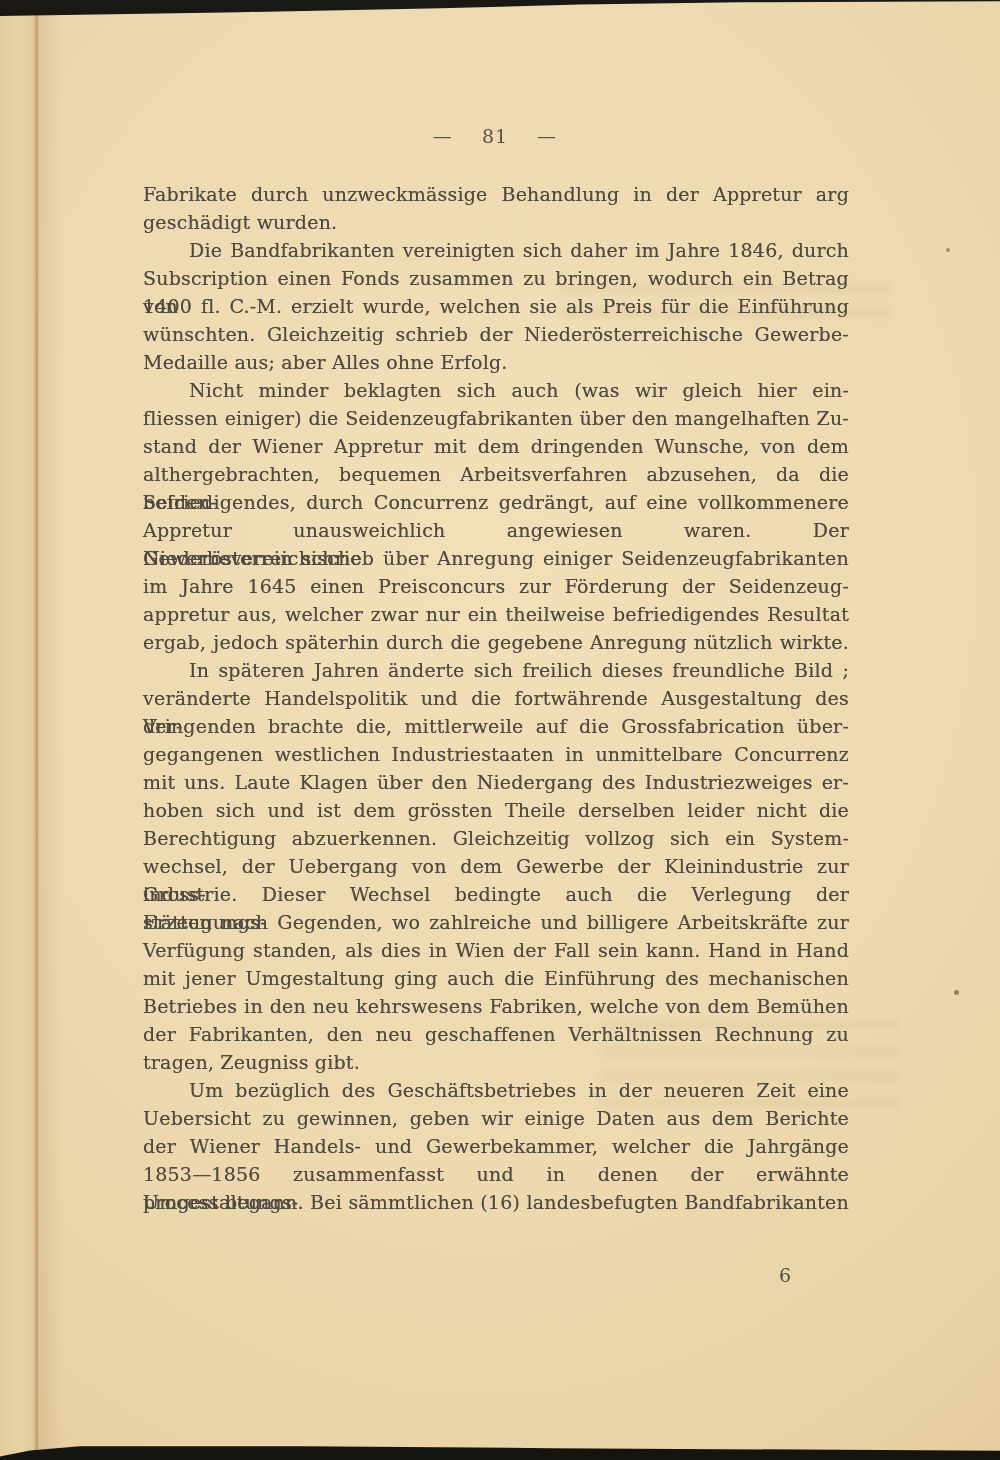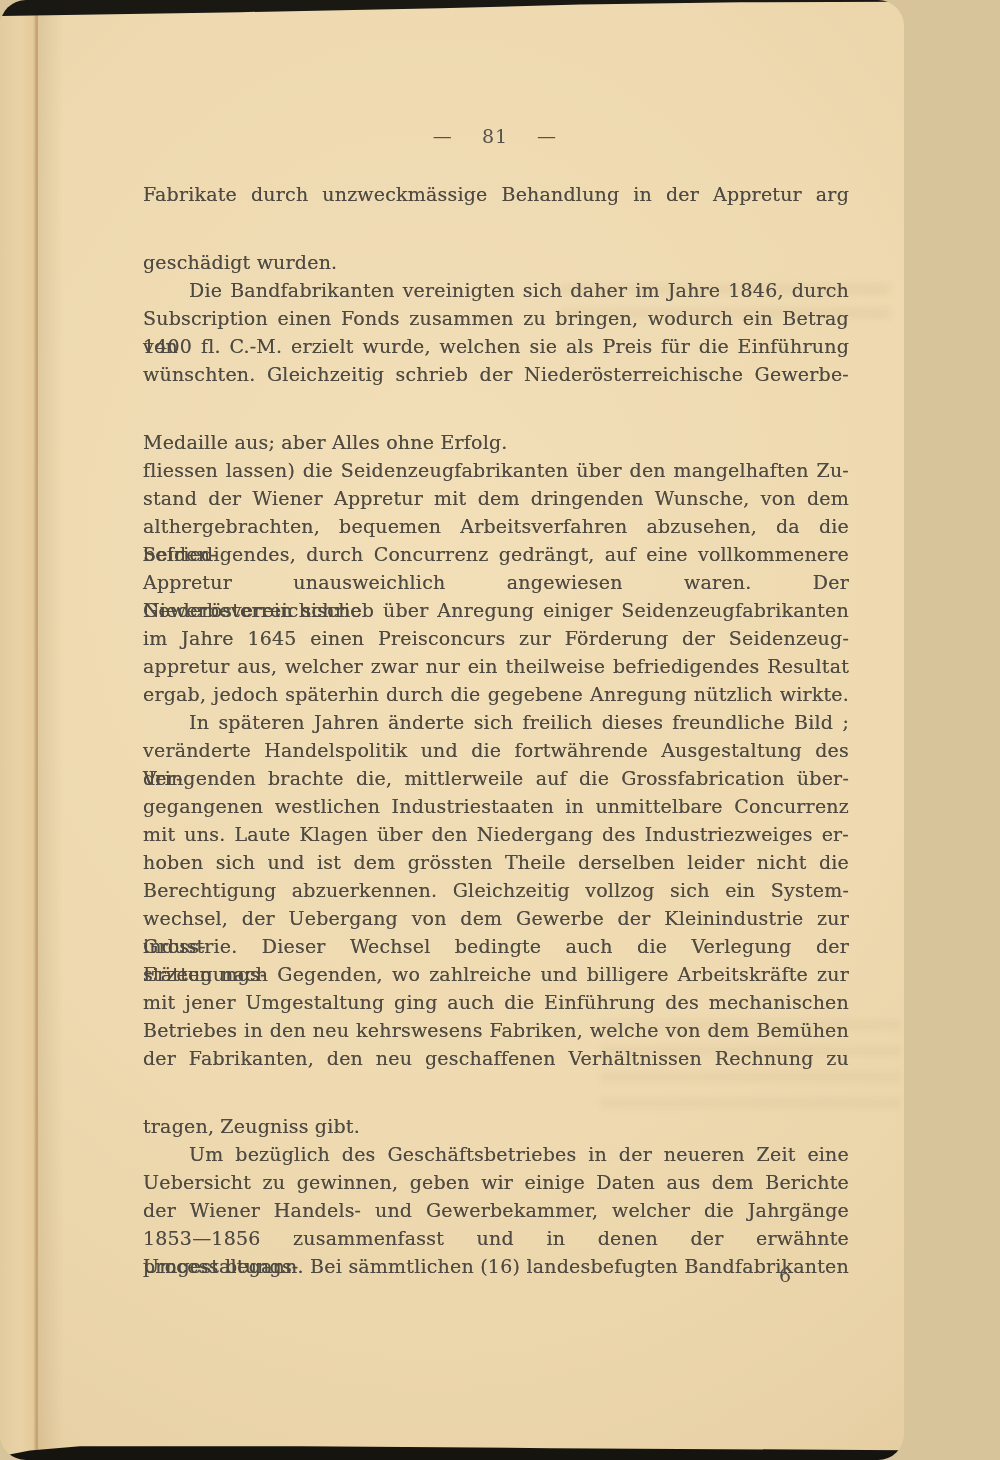--- a/index.html
+++ b/index.html
@@ -1,27 +1,26 @@
 <!DOCTYPE html>
 <html><head>
 <meta charset="utf-8">
 <style>
   html, body { margin: 0; padding: 0; }
   body { width: 1000px; height: 1460px; overflow: hidden; background: #d8c49a; }
 
   .scan {
     position: relative;
-    width: 904px;
+    width: 1000px;
     height: 1460px;
     overflow: hidden;
     background:
       radial-gradient(ellipse 900px 1100px at 48% 38%, #f2dfb8 0%, #eed9b0 55%, #e9d2a7 88%, #e4cc9f 100%);
     font-family: "DejaVu Serif", "Liberation Serif", serif;
     color: #4c4840;
-    border-radius: 26px;
   }
 
   
   .edge-top {
     position: absolute; left: 0; top: 0; width: 1000px; height: 16px;
     background: #191813; z-index: 6;
     clip-path: polygon(0 0, 100% 0, 100% 8%, 74% 14%, 58% 28%, 44% 52%, 24% 76%, 0 100%);
   }
   .edge-bottom {
     position: absolute; left: 0; top: 1444px; width: 1000px; height: 16px;
@@ -64,21 +63,21 @@
     position: absolute; left: 143px; top: 180px; width: 706px; z-index: 4;
     font-size: 19px; letter-spacing: 0.2px;
     color: #4e4a42;
     text-shadow: 0 0 0.5px rgba(78,74,66,0.65);
   }
   .line {
     height: 28px; line-height: 28px;
     text-align: justify; text-align-last: justify;
     white-space: normal; overflow: visible;
   }
-  .line.last { text-align-last: left; margin-top: 40px; }
+  .line.last { text-align-last: left; }
   .line.indent { text-indent: 46px; }
 
   .signature-mark {
     position: absolute; left: 779px; top: 1264px; width: 20px; height: 22px;
     font-size: 19px; line-height: 22px; color: #504c44; z-index: 4;
   }
 </style>
 </head>
 <body>
 
@@ -98,39 +97,41 @@
   <div class="page-number">— 81 —</div>
 
   <div class="body-text" id="body-text">
       <div class="line">Fabrikate durch unzweckmässige Behandlung in der Appretur arg</div>
       <div class="line last">geschädigt wurden.</div>
       <div class="line indent">Die Bandfabrikanten vereinigten sich daher im Jahre 1846, durch</div>
       <div class="line">Subscription einen Fonds zusammen zu bringen, wodurch ein Betrag von</div>
       <div class="line">1400 fl. C.-M. erzielt wurde, welchen sie als Preis für die Einführung</div>
       <div class="line">wünschten. Gleichzeitig schrieb der Niederösterreichische Gewerbe-</div>
       <div class="line last">Medaille aus; aber Alles ohne Erfolg.</div>
-      <div class="line">fliessen lassen) die Seidenzeugfabrikanten über den mangelhaften Zu-</div>
+      <div class="line indent">Nicht minder beklagten sich auch (was wir gleich hier ein-</div>
+      <div class="line">fliessen einiger) die Seidenzeugfabrikanten über den mangelhaften Zu-</div>
       <div class="line">stand der Wiener Appretur mit dem dringenden Wunsche, von dem</div>
       <div class="line">althergebrachten, bequemen Arbeitsverfahren abzusehen, da die Seiden-</div>
       <div class="line">befriedigendes, durch Concurrenz gedrängt, auf eine vollkommenere</div>
       <div class="line">Appretur unausweichlich angewiesen waren. Der Niederösterreichische</div>
       <div class="line">Gewerbeverein schrieb über Anregung einiger Seidenzeugfabrikanten</div>
       <div class="line">im Jahre 1645 einen Preisconcurs zur Förderung der Seidenzeug-</div>
       <div class="line">appretur aus, welcher zwar nur ein theilweise befriedigendes Resultat</div>
       <div class="line">ergab, jedoch späterhin durch die gegebene Anregung nützlich wirkte.</div>
       <div class="line indent">In späteren Jahren änderte sich freilich dieses freundliche Bild ;</div>
       <div class="line">veränderte Handelspolitik und die fortwährende Ausgestaltung des Ver-</div>
       <div class="line">dringenden brachte die, mittlerweile auf die Grossfabrication über-</div>
       <div class="line">gegangenen westlichen Industriestaaten in unmittelbare Concurrenz</div>
       <div class="line">mit uns. Laute Klagen über den Niedergang des Industriezweiges er-</div>
       <div class="line">hoben sich und ist dem grössten Theile derselben leider nicht die</div>
       <div class="line">Berechtigung abzuerkennen. Gleichzeitig vollzog sich ein System-</div>
       <div class="line">wechsel, der Uebergang von dem Gewerbe der Kleinindustrie zur Gross-</div>
       <div class="line">industrie. Dieser Wechsel bedingte auch die Verlegung der Erzeugungs-</div>
       <div class="line">stätten nach Gegenden, wo zahlreiche und billigere Arbeitskräfte zur</div>
+      <div class="line">Verfügung standen, als dies in Wien der Fall sein kann. Hand in Hand</div>
       <div class="line">mit jener Umgestaltung ging auch die Einführung des mechanischen</div>
       <div class="line">Betriebes in den neu kehrswesens Fabriken, welche von dem Bemühen</div>
       <div class="line">der Fabrikanten, den neu geschaffenen Verhältnissen Rechnung zu</div>
       <div class="line last">tragen, Zeugniss gibt.</div>
       <div class="line indent">Um bezüglich des Geschäftsbetriebes in der neueren Zeit eine</div>
       <div class="line">Uebersicht zu gewinnen, geben wir einige Daten aus dem Berichte</div>
       <div class="line">der Wiener Handels- und Gewerbekammer, welcher die Jahrgänge</div>
       <div class="line">1853—1856 zusammenfasst und in denen der erwähnte Umgestaltungs-</div>
       <div class="line">process begann. Bei sämmtlichen (16) landesbefugten Bandfabrikanten</div>
     </div>

